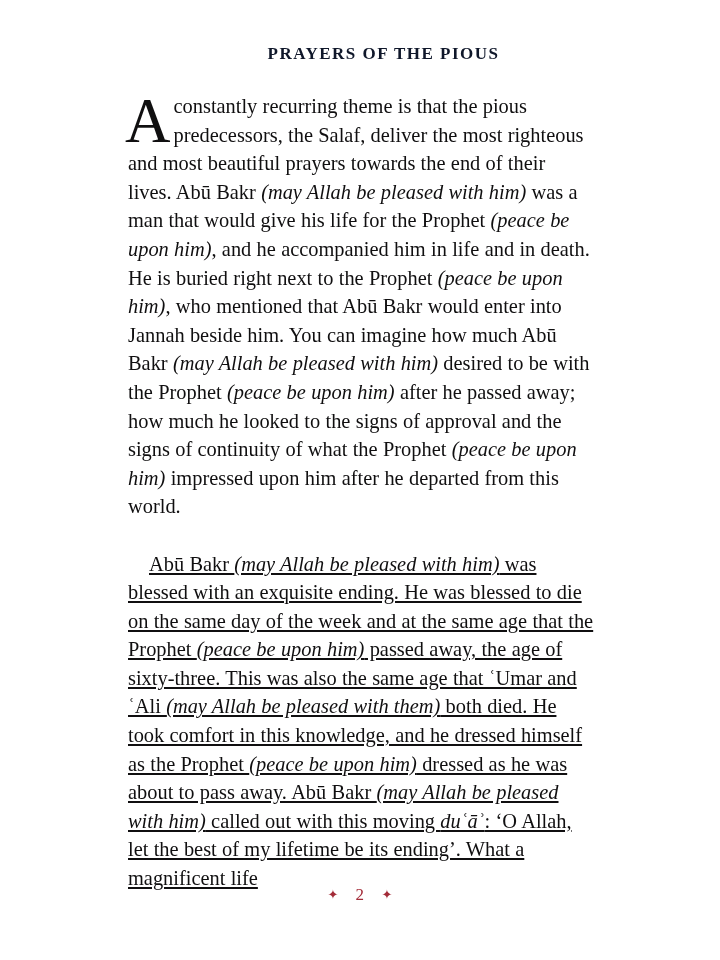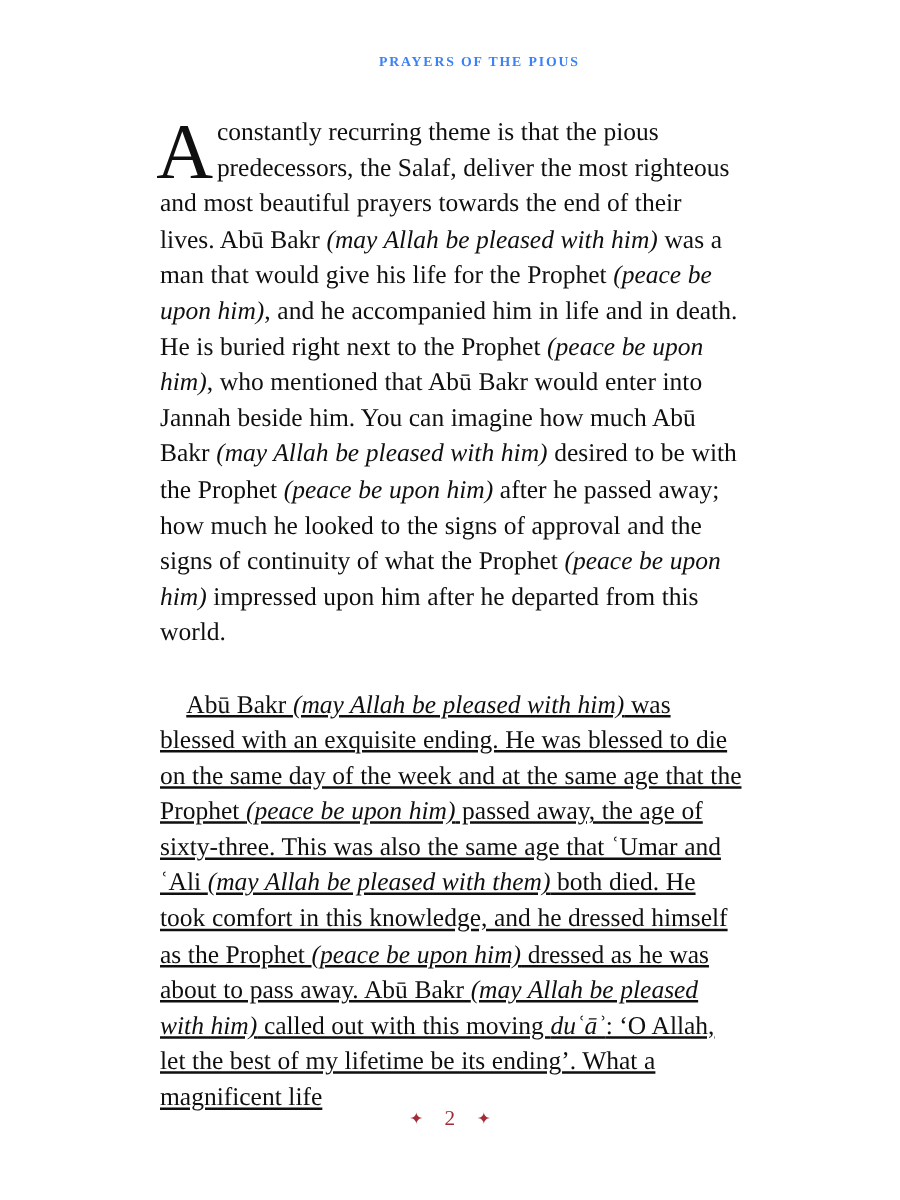--- a/index.html
+++ b/index.html
@@ -27,24 +27,24 @@
   }
 
   
   .running-head {
     position: absolute;
     top: 45px;
     left: 0;
     right: 0;
     text-align: center;
     font-family: "Liberation Serif", "DejaVu Serif", serif;
-    font-size: 11px;
+    font-size: 17px;
     font-weight: 700;
     letter-spacing: 1.5px;
-    color: #3b82f6;
+    color: #0f172a;
     text-transform: uppercase;
     line-height: 1;
     white-space: nowrap;
     padding-left: 47px;
   }
 
   
   .textblock {
     position: absolute;
     top: 92px;

